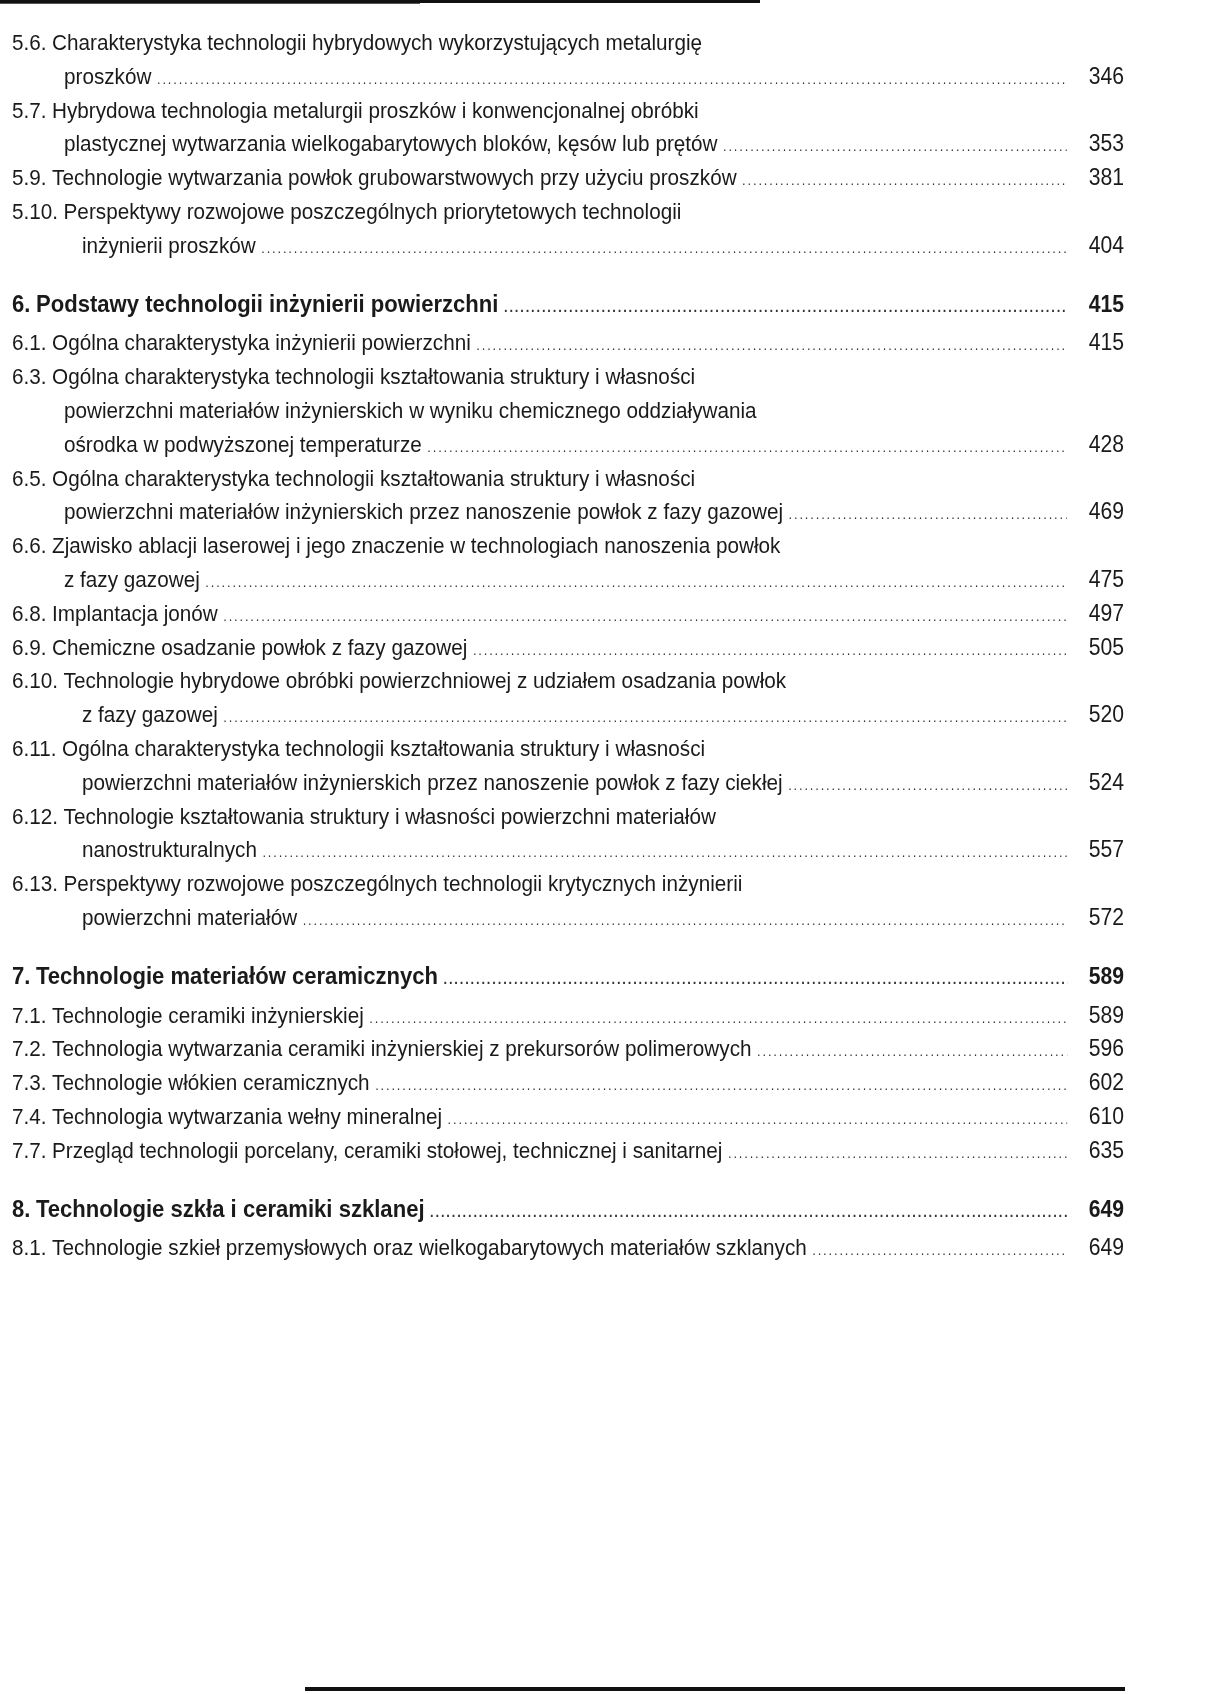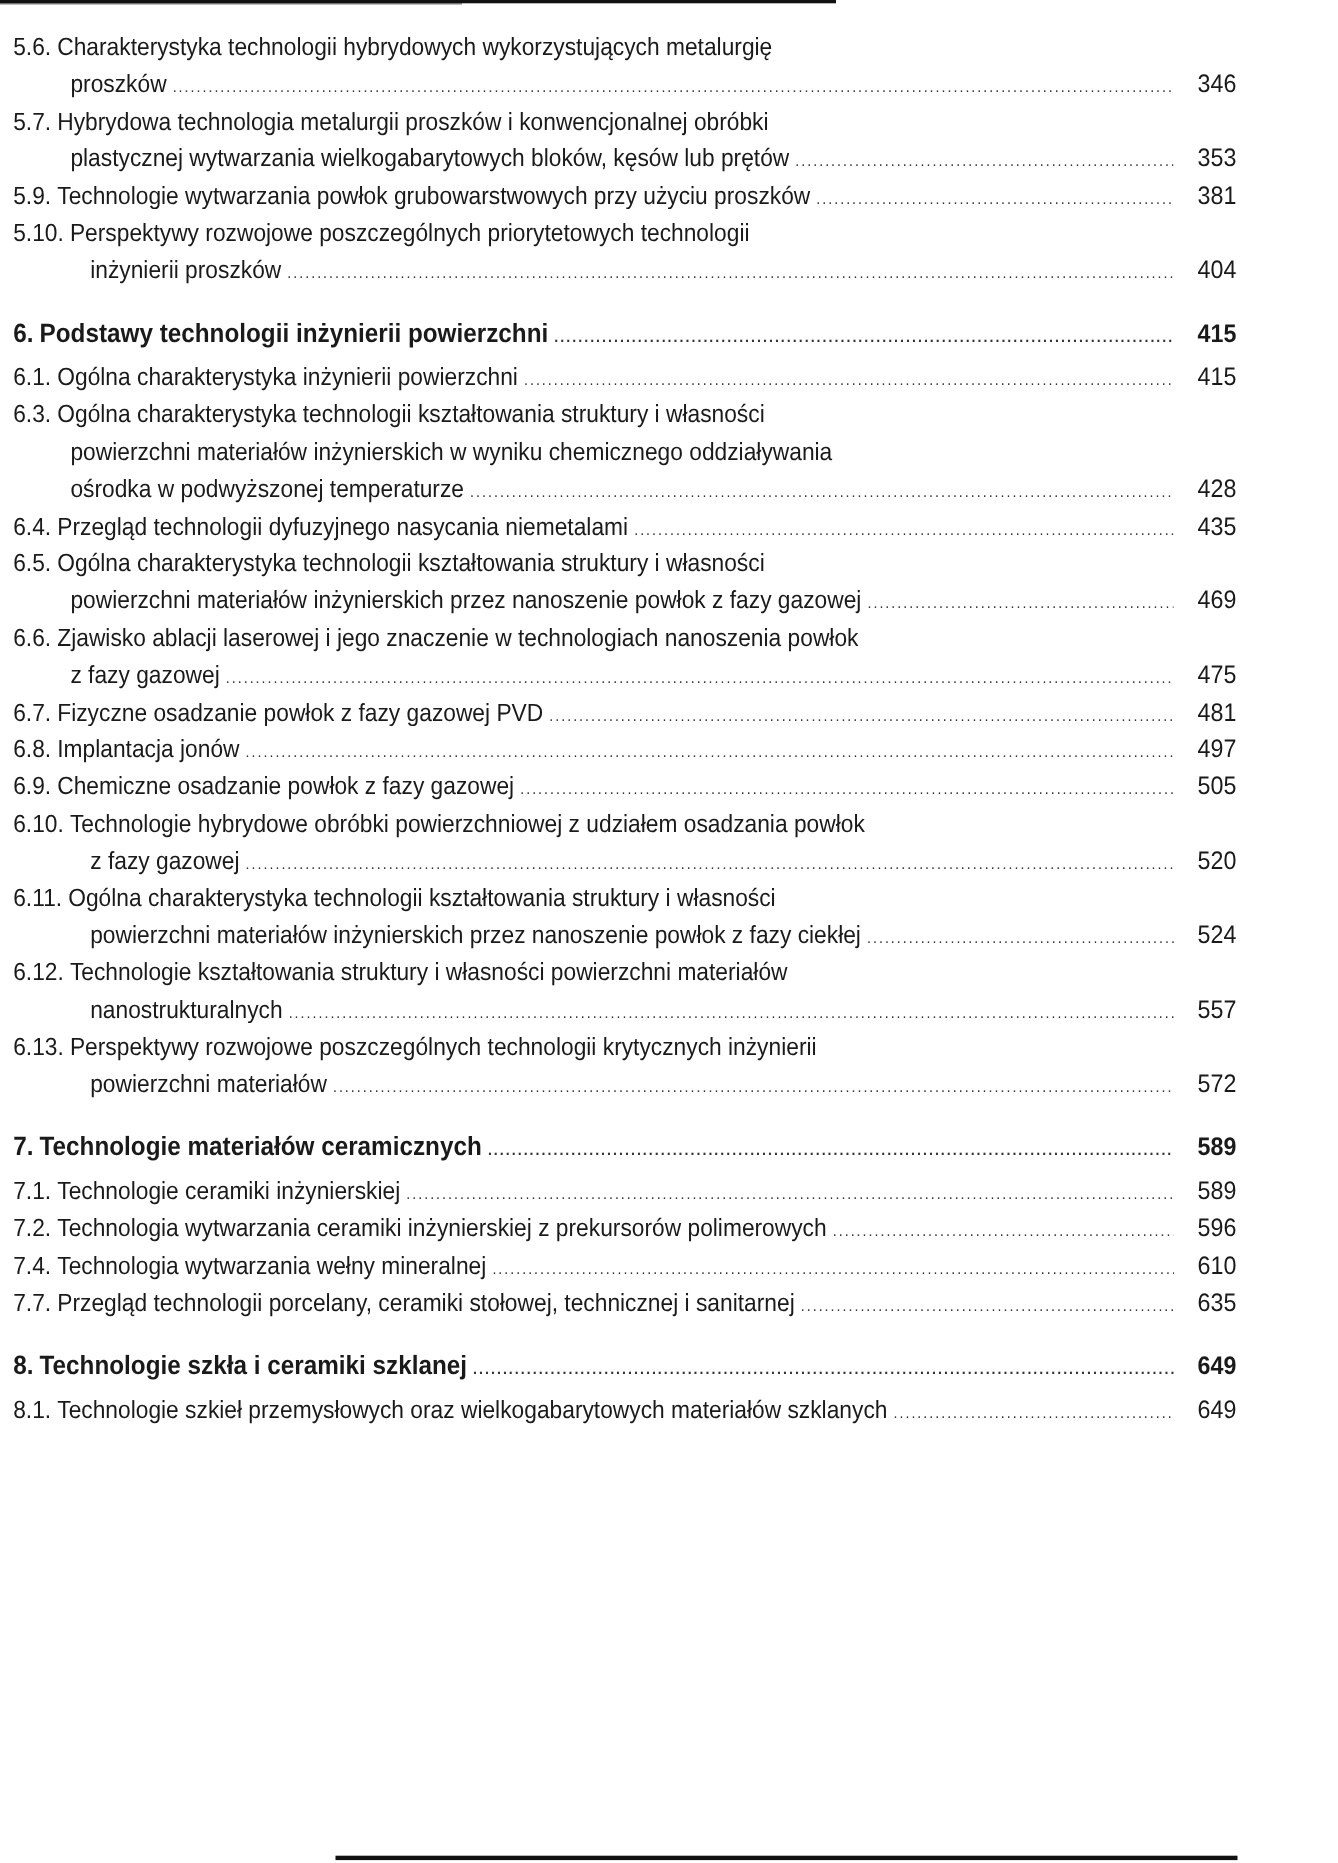--- a/index.html
+++ b/index.html
@@ -119,28 +119,20 @@
         <span class="txt">powierzchni materiałów inżynierskich w wyniku chemicznego oddziaływania</span>
       </div>
       <div class="line cont">
         <span class="txt">ośrodka w podwyższonej temperaturze</span>
         <span class="dots"></span>
         <span class="page">428</span>
       </div>
     </div>
     <div class="entry" style="--indent: 52px;">
       <div class="line">
-        <span class="num">6.4.</span>
-        <span class="txt">Przegląd technologii dyfuzyjnego nasycania niemetalami</span>
-        <span class="dots"></span>
-        <span class="page">435</span>
-      </div>
-    </div>
-    <div class="entry" style="--indent: 52px;">
-      <div class="line">
         <span class="num">6.5.</span>
         <span class="txt">Ogólna charakterystyka technologii kształtowania struktury i własności</span>
       </div>
       <div class="line cont">
         <span class="txt">powierzchni materiałów inżynierskich przez nanoszenie powłok z fazy gazowej</span>
         <span class="dots"></span>
         <span class="page">469</span>
       </div>
     </div>
     <div class="entry" style="--indent: 52px;">
@@ -149,28 +141,20 @@
         <span class="txt">Zjawisko ablacji laserowej i jego znaczenie w technologiach nanoszenia powłok</span>
       </div>
       <div class="line cont">
         <span class="txt">z fazy gazowej</span>
         <span class="dots"></span>
         <span class="page">475</span>
       </div>
     </div>
     <div class="entry" style="--indent: 52px;">
       <div class="line">
-        <span class="num">6.7.</span>
-        <span class="txt">Fizyczne osadzanie powłok z fazy gazowej PVD</span>
-        <span class="dots"></span>
-        <span class="page">481</span>
-      </div>
-    </div>
-    <div class="entry" style="--indent: 52px;">
-      <div class="line">
         <span class="num">6.8.</span>
         <span class="txt">Implantacja jonów</span>
         <span class="dots"></span>
         <span class="page">497</span>
       </div>
     </div>
     <div class="entry" style="--indent: 52px;">
       <div class="line">
         <span class="num">6.9.</span>
         <span class="txt">Chemiczne osadzanie powłok z fazy gazowej</span>
@@ -242,20 +226,28 @@
     <div class="entry" style="--indent: 52px;">
       <div class="line">
         <span class="num">7.2.</span>
         <span class="txt">Technologia wytwarzania ceramiki inżynierskiej z prekursorów polimerowych</span>
         <span class="dots"></span>
         <span class="page">596</span>
       </div>
     </div>
     <div class="entry" style="--indent: 52px;">
       <div class="line">
+        <span class="num">7.3.</span>
+        <span class="txt">Technologie włókien ceramicznych</span>
+        <span class="dots"></span>
+        <span class="page">602</span>
+      </div>
+    </div>
+    <div class="entry" style="--indent: 52px;">
+      <div class="line">
         <span class="num">7.4.</span>
         <span class="txt">Technologia wytwarzania wełny mineralnej</span>
         <span class="dots"></span>
         <span class="page">610</span>
       </div>
     </div>
     <div class="entry" style="--indent: 52px;">
       <div class="line">
         <span class="num">7.7.</span>
         <span class="txt">Przegląd technologii porcelany, ceramiki stołowej, technicznej i sanitarnej</span>

